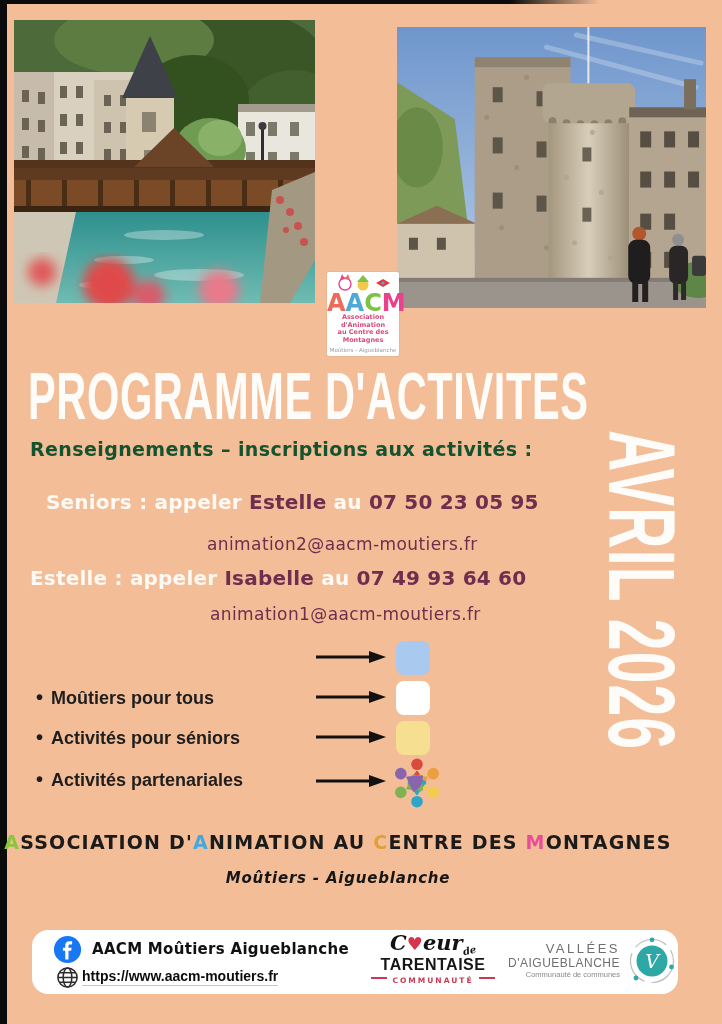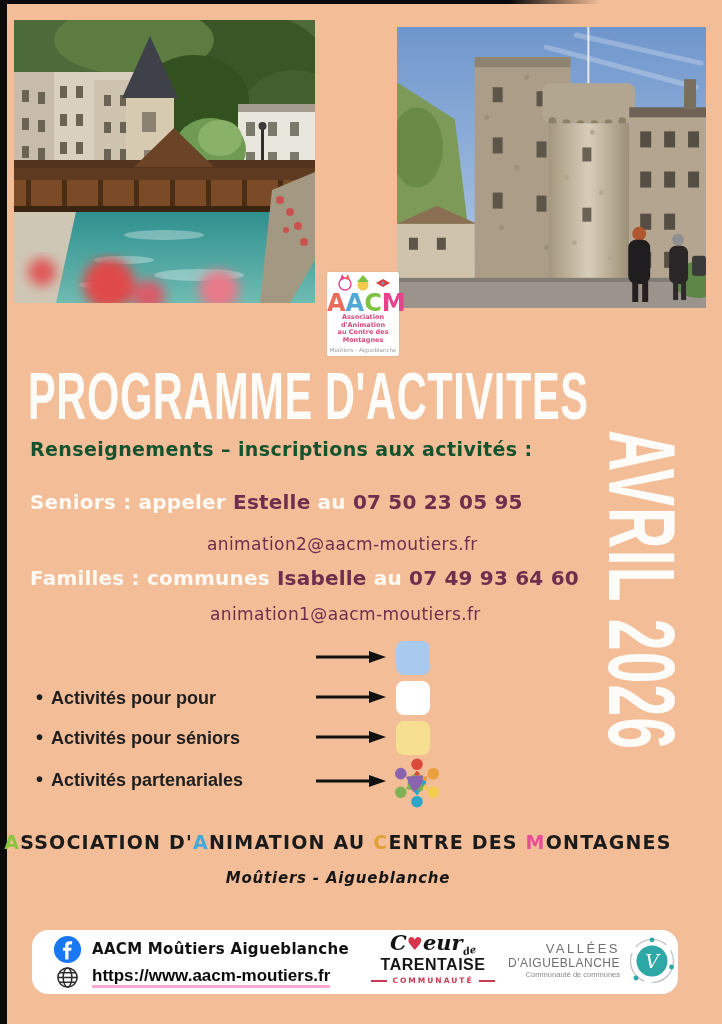--- a/index.html
+++ b/index.html
@@ -22,21 +22,21 @@
   .logo-town{font-size:5.5px;color:#9a9a9a;margin-top:3px;}
   
   .title{position:absolute;left:28px;top:362px;margin:0;color:#FEFCF8;font-weight:bold;
          font-size:67px;line-height:1;font-family:"Liberation Sans",sans-serif;
          transform:scaleX(0.62);transform-origin:0 0;white-space:nowrap;letter-spacing:1px;}
   .info-line{position:absolute;left:30px;top:438px;color:#14532d;font-size:19px;font-weight:bold;
              letter-spacing:0.4px;white-space:pre;}
   .contact-row{position:absolute;left:30px;font-size:20px;font-weight:bold;white-space:pre;letter-spacing:0.2px;}
   .contact-row .w{color:#FEF9F2;}
   .contact-row .p{color:#6E2E4E;}
-  .row-seniors{top:490px;}
+  .row-seniors{top:490px;margin-left:16px;}
   .row-familles{top:566px;}
   .email{position:absolute;color:#6E2E4E;font-size:17px;letter-spacing:0.4px;}
   .email-2{left:207px;top:534px;}
   .email-1{left:210px;top:604px;}
   
   .legend-row{position:absolute;left:36px;color:#1E1E1E;font-size:18px;font-weight:bold;
               font-family:"Liberation Sans",sans-serif;}
   .legend-row::before{content:"•";margin-right:8px;font-size:20px;}
   .lr1{top:645px;}.lr2{top:686px;}.lr3{top:726px;}.lr4{top:768px;}
   .arrow{position:absolute;left:316px;width:70px;height:14px;}
@@ -54,29 +54,29 @@
          font-size:19px;font-weight:bold;letter-spacing:1.2px;color:#1b1b1b;white-space:pre;}
   .assoc-town{position:absolute;left:0;top:869px;width:676px;text-align:center;
               font-size:15px;font-weight:bold;font-style:italic;color:#161616;letter-spacing:0.8px;}
   
   .footer-bar{position:absolute;left:32px;top:930px;width:646px;height:64px;background:#ffffff;
               border-radius:16px;z-index:5;}
   .fb-row{position:absolute;left:20px;top:4px;height:30px;display:flex;align-items:center;}
   .web-row{position:absolute;left:20px;top:34px;height:26px;display:flex;align-items:center;}
   .icon-cell{width:30px;display:flex;justify-content:center;}
   .fb-name{margin-left:10px;font-size:15px;font-weight:bold;color:#111;letter-spacing:0.3px;text-align:center;}
-  .web-url{margin-left:10px;font-size:17px;font-weight:bold;color:#0c0c0c;
-           font-family:"Liberation Sans",sans-serif;border-bottom:3px solid #f9a8d4;line-height:1.15;}
+  .web-url{font-size:14px;font-weight:bold;color:#0c0c0c;
+           font-family:"Liberation Sans",sans-serif;border-bottom:1px solid #f9a8d4;line-height:1.15;}
   .tarentaise{position:absolute;left:336px;top:2px;width:130px;text-align:center;line-height:1;}
   .coeur-script{font-family:"DejaVu Serif",serif;font-style:italic;font-weight:bold;font-size:21px;color:#121212;}
   .coeur-script .heart{color:#D6364B;font-style:normal;font-size:18px;}
   .coeur-de{font-size:10px;vertical-align:-4px;display:inline-block;transform:rotate(-12deg);}
   .tar-name{font-family:"Liberation Sans",sans-serif;font-weight:bold;font-size:16px;color:#161616;
             letter-spacing:0.5px;margin-top:1px;}
-  .tar-tag{display:flex;align-items:center;justify-content:center;gap:5px;margin-top:4px;}
+  .tar-tag{display:flex;align-items:flex-start;justify-content:center;gap:5px;margin-top:4px;}
   .tar-tag .dash{width:16px;height:2px;background:#C73A52;}
   .tar-tag .txt{font-size:7.5px;font-weight:bold;color:#C73A52;letter-spacing:2px;}
   .vallees{position:absolute;right:2px;top:7px;display:flex;align-items:center;gap:8px;}
   .val-text{text-align:right;color:#6f6f6f;font-family:"Liberation Sans",sans-serif;line-height:1.15;}
   .val-l1{font-size:13px;letter-spacing:2.5px;}
   .val-l2{font-size:12px;letter-spacing:0.5px;}
   .val-l3{font-size:7.5px;color:#8a8a8a;}
 </style>
 </head>
 <body>
@@ -307,24 +307,24 @@
     <div class="logo-sub">au Centre des Montagnes</div>
     <div class="logo-town">Moûtiers - Aigueblanche</div>
   </div>
 
   <h1 class="title">PROGRAMME D'ACTIVITES</h1>
   <div class="info-line">Renseignements – inscriptions aux activités :</div>
 
   <div class="contact-row row-seniors"><span class="w">Seniors : appeler </span><span class="p">Estelle</span><span class="w"> au </span><span class="p">07 50 23 05 95</span></div>
   <div class="email email-2">animation2@aacm-moutiers.fr</div>
 
-  <div class="contact-row row-familles"><span class="w">Familles : communes </span><span class="p">Isabelle</span><span class="w"> au </span><span class="p">07 49 93 64 60</span></div>
+  <div class="contact-row row-familles"><span class="w">Estelle : appeler </span><span class="p">Isabelle</span><span class="w"> au </span><span class="p">07 49 93 64 60</span></div>
   <div class="email email-1">animation1@aacm-moutiers.fr</div>
 
-  <div class="legend-row lr2">Activités pour pour</div>
+  <div class="legend-row lr2">Moûtiers pour tous</div>
   <div class="legend-row lr3">Activités pour séniors</div>
   <div class="legend-row lr4">Activités partenariales</div>
 
   <svg class="arrow ar1" viewBox="0 0 70 14">
       <line x1="0" y1="7" x2="55" y2="7" stroke="#111" stroke-width="3"></line>
       <polygon points="53,1 70,7 53,13" fill="#111"></polygon>
     </svg>
   <svg class="arrow ar2" viewBox="0 0 70 14">
       <line x1="0" y1="7" x2="55" y2="7" stroke="#111" stroke-width="3"></line>
       <polygon points="53,1 70,7 53,13" fill="#111"></polygon>

